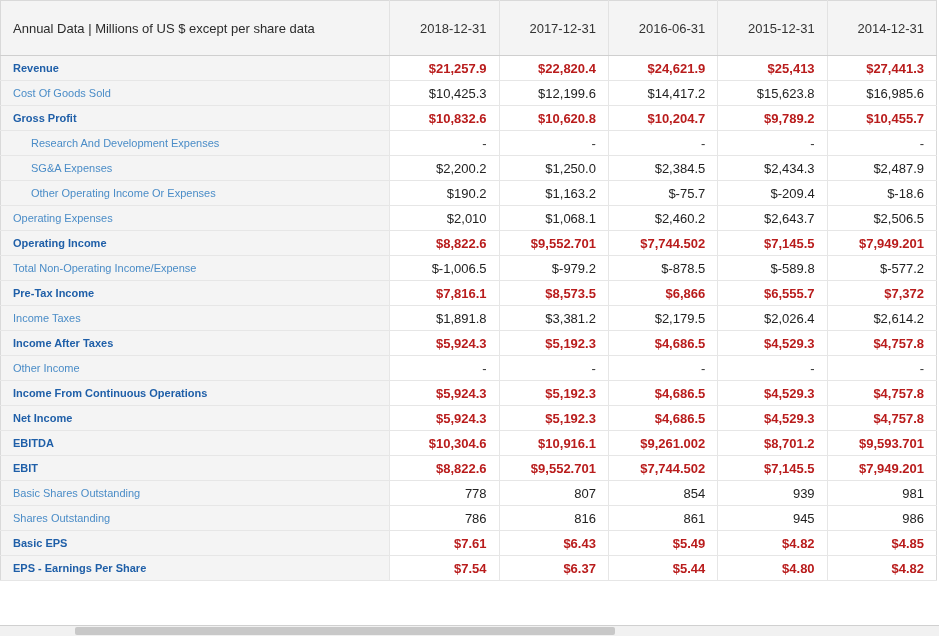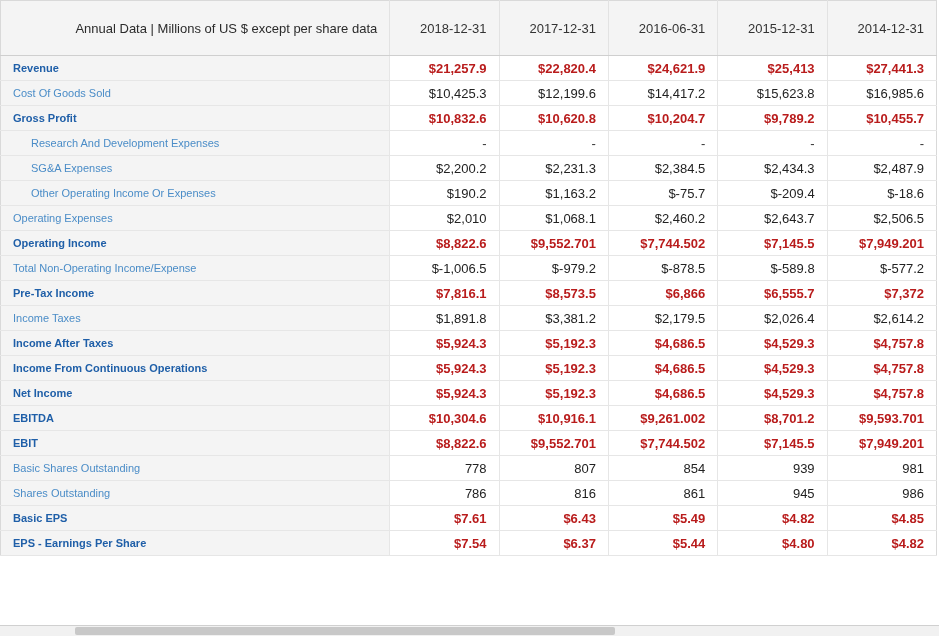--- a/index.html
+++ b/index.html
@@ -38,21 +38,21 @@
     border-right: 1px solid #e2e2e2;
     height: 55px;
     padding: 0 12px;
     font-weight: normal;
     font-size: 13px;
     color: #333333;
     vertical-align: middle;
     box-sizing: border-box;
   }
   thead th.th-label {
-    text-align: right;
+    text-align: left;
     color: #2b2b2b;
     font-size: 13px;
   }
   thead th.th-year {
     text-align: right;
     color: #333333;
     font-size: 13px;
   }
   thead th:last-child { border-right: 1px solid #d9d9d9; }
 
@@ -167,21 +167,21 @@
           <td class="lbl indent">Research And Development Expenses</td>
           <td class="val dash">-</td>
           <td class="val dash">-</td>
           <td class="val dash">-</td>
           <td class="val dash">-</td>
           <td class="val dash">-</td>
         </tr>
         <tr>
           <td class="lbl indent">SG&amp;A Expenses</td>
           <td class="val">$2,200.2</td>
-          <td class="val">$2,231.3</td>
+          <td class="val">$1,250.0</td>
           <td class="val">$2,384.5</td>
           <td class="val">$2,434.3</td>
           <td class="val">$2,487.9</td>
         </tr>
         <tr>
           <td class="lbl indent">Other Operating Income Or Expenses</td>
           <td class="val">$190.2</td>
           <td class="val">$1,163.2</td>
           <td class="val">$-75.7</td>
           <td class="val">$-209.4</td>
@@ -228,20 +228,28 @@
           <td class="val">$2,614.2</td>
         </tr>
         <tr class="bold">
           <td class="lbl">Income After Taxes</td>
           <td class="val">$5,924.3</td>
           <td class="val">$5,192.3</td>
           <td class="val">$4,686.5</td>
           <td class="val">$4,529.3</td>
           <td class="val">$4,757.8</td>
         </tr>
+        <tr>
+          <td class="lbl">Other Income</td>
+          <td class="val dash">-</td>
+          <td class="val dash">-</td>
+          <td class="val dash">-</td>
+          <td class="val dash">-</td>
+          <td class="val dash">-</td>
+        </tr>
         <tr class="bold">
           <td class="lbl">Income From Continuous Operations</td>
           <td class="val">$5,924.3</td>
           <td class="val">$5,192.3</td>
           <td class="val">$4,686.5</td>
           <td class="val">$4,529.3</td>
           <td class="val">$4,757.8</td>
         </tr>
         <tr class="bold">
           <td class="lbl">Net Income</td>

